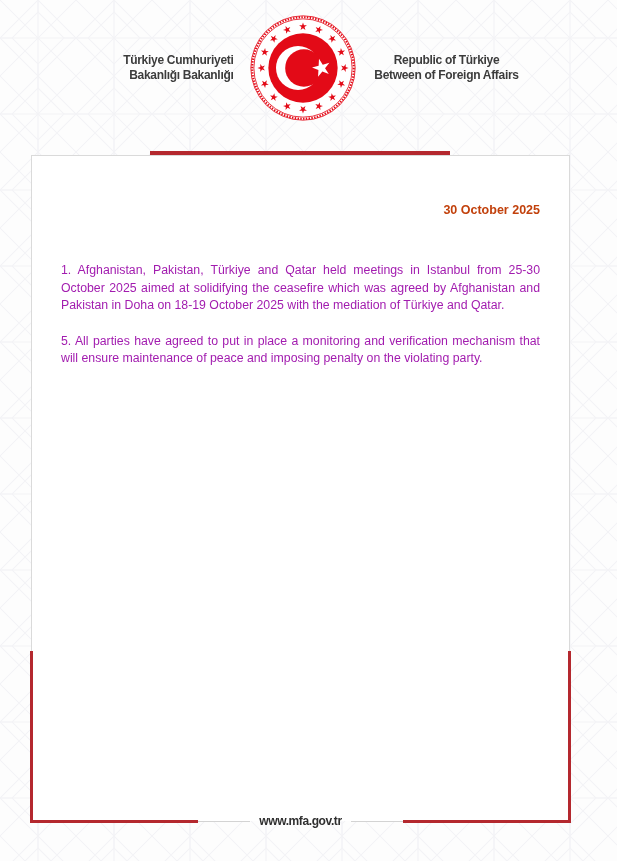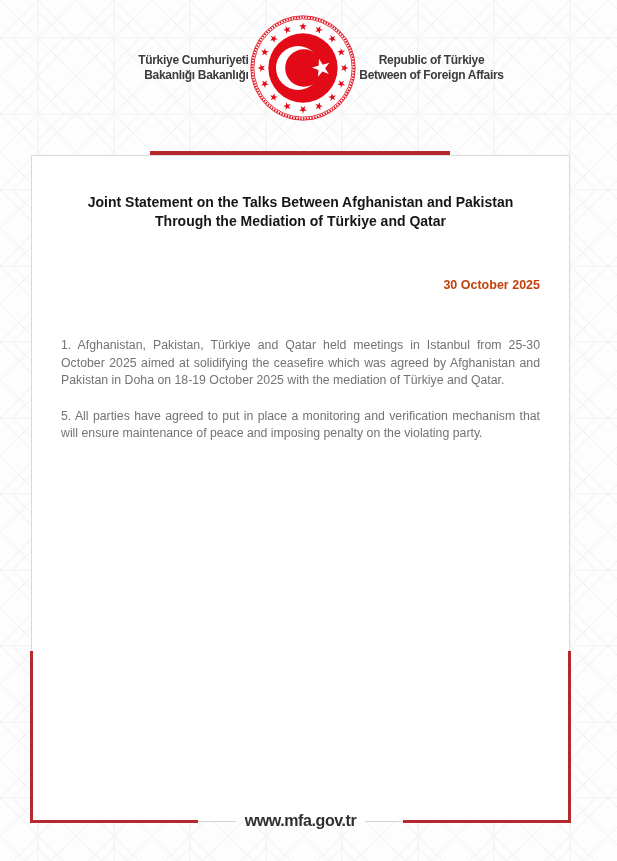--- a/index.html
+++ b/index.html
@@ -15,20 +15,21 @@
   }
   .bg-pattern {
     position: absolute; inset: 0; z-index: 0;
   }
   .layer { position: absolute; inset: 0; z-index: 1; }
 
   
   .header {
     position: absolute; top: 14px; left: 0; right: 0;
     display: flex; justify-content: center; align-items: center;
+    gap: 15px;
   }
   .org-title {
     font-size: 12px; font-weight: 700; color: #3c3c3c;
     line-height: 15px; letter-spacing: -0.3px;
   }
   .org-title.tr { text-align: right; width: 138px; }
   .org-title.en { text-align: center;  width: 150px; }
   .emblem-wrap { width: 108px; height: 108px; flex: 0 0 auto; }
 
   
@@ -52,42 +53,42 @@
   .edge.red-left   { left: -1px;  top: 495px; width: 3px; height: 172px; background: #b4282e; }
   .edge.red-right  { right: -1px; top: 495px; width: 3px; height: 172px; background: #b4282e; }
 
   .box-bottom {
     position: absolute; left: -1px; right: -1px; bottom: -8px;
     height: 16px; display: flex; align-items: center;
   }
   .seg-red  { height: 3px; background: #b4282e; flex: 0 0 168px; }
   .seg-gray { height: 1px; background: #d3d3d3; flex: 1; }
   .footer-url {
-    padding: 0 9px; font-size: 16px; font-weight: 700;
+    padding: 0 9px; font-size: 12px; font-weight: 700;
     color: #2f2f2f; letter-spacing: -0.4px; white-space: nowrap;
   }
 
   
   .doc-title {
     margin: 37px 28px 0;
     text-align: center;
     font-size: 14px; font-weight: 700; line-height: 19px;
     color: #161616;
   }
   .doc-title span { display: block; }
   .doc-date {
     margin: 47px 30px 0;
     text-align: right;
     font-size: 12.5px; font-weight: 700; color: #c2410c;
   }
   .doc-body { margin: 45px 30px 0; }
   .doc-body p {
     margin: 0 0 18px;
     font-size: 12.3px; line-height: 17.5px;
-    text-align: justify; color: #737373;
+    text-align: justify; color: #a21caf;
   }
 </style>
 </head>
 <body>
 
 <svg class="bg-pattern" width="617" height="861" xmlns="http://www.w3.org/2000/svg">
   <defs>
     <pattern id="geo" width="76" height="76" patternUnits="userSpaceOnUse">
       <g fill="none" stroke="#f3f3f6" stroke-width="1.1">
         <path d="M38,0 L76,38 L38,76 L0,38 Z"></path>
@@ -149,24 +150,20 @@
   </div>
 
   <div class="red-divider"></div>
 
   <div class="statement-box">
     <div class="edge gray-left"></div>
     <div class="edge gray-right"></div>
     <div class="edge red-left"></div>
     <div class="edge red-right"></div>
 
-    <div class="doc-title">
-      <span>Joint Statement on the Talks Between Afghanistan and Pakistan</span>
-      <span>Through the Mediation of Türkiye and Qatar</span>
-    </div>
 
     <div class="doc-date">30 October 2025</div>
 
     <div class="doc-body">
       <p>1. Afghanistan, Pakistan, Türkiye and Qatar held meetings in Istanbul from 25-30 October 2025 aimed at solidifying the ceasefire which was agreed by Afghanistan and Pakistan in Doha on 18-19 October 2025 with the mediation of Türkiye and Qatar.</p>
       <p>5. All parties have agreed to put in place a monitoring and verification mechanism that will ensure maintenance of peace and imposing penalty on the violating party.</p>
     </div>
 
     <div class="box-bottom">
       <div class="seg-red"></div>

